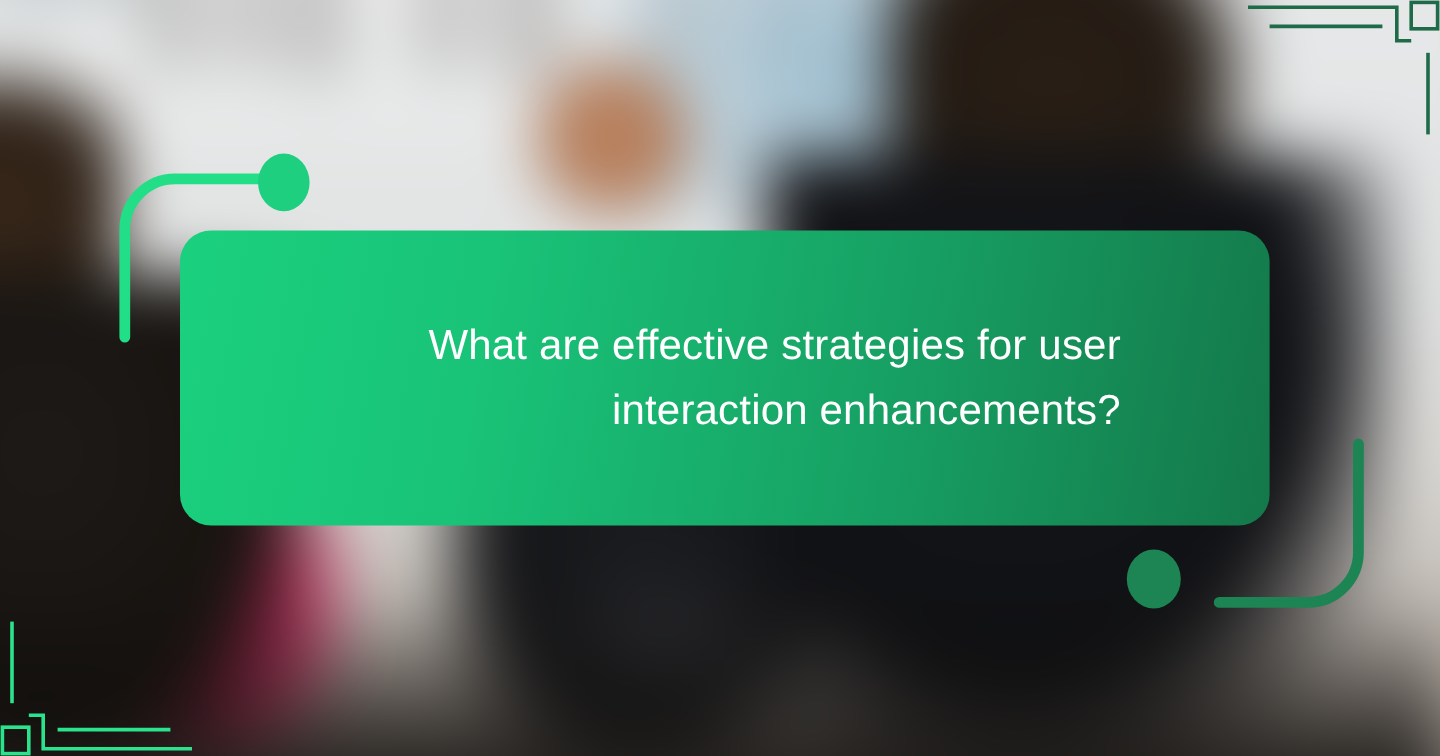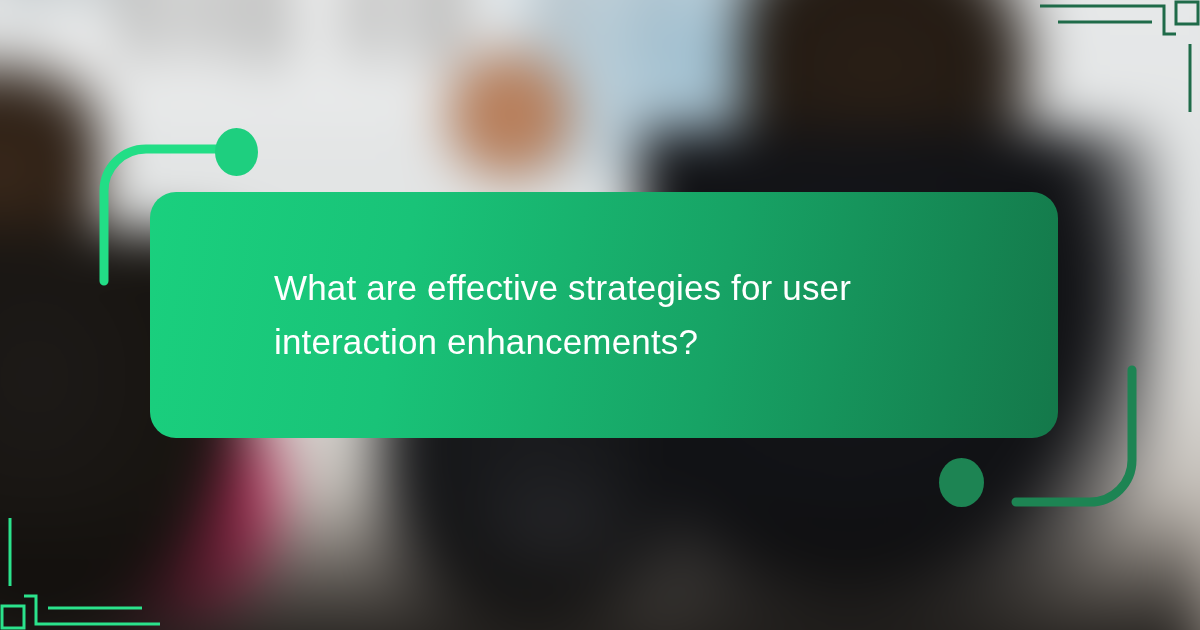--- a/index.html
+++ b/index.html
@@ -129,21 +129,21 @@
     background: linear-gradient(100deg, #1ad07e 0%, #19c378 28%, #17a365 62%, #14784a 100%);
     display: flex;
     align-items: center;
     justify-content: center;
   }
   .card-text {
     color: #ffffff;
     font-size: 35px;
     line-height: 1.55;
     font-weight: 400;
-    text-align: left;
+    text-align: right;
     letter-spacing: 0.15px;
     max-width: 660px;
     white-space: pre-line;
   }
 </style>
 </head>
 <body>
 
 <div class="stage">
 

